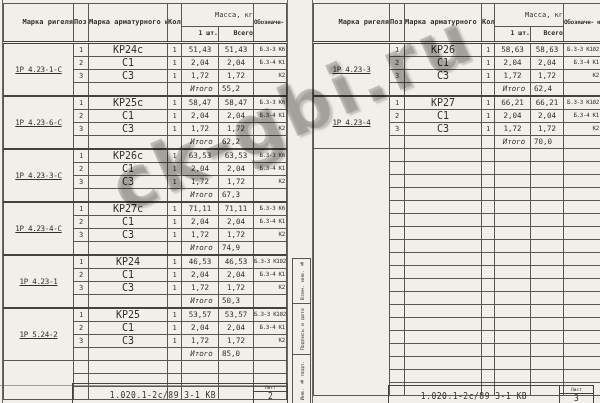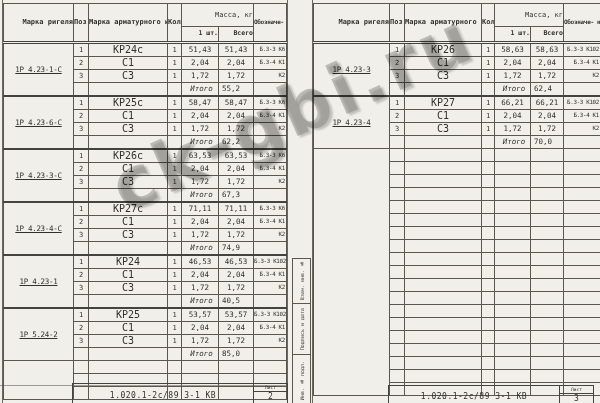--- a/index.html
+++ b/index.html
@@ -243,21 +243,21 @@
           <td class="c-qty">1</td>
           <td class="c-m1">1,72</td>
           <td class="c-m2">1,72</td>
           <td class="c-doc">К2</td>
         </tr>
         <tr>
           <td class="c-poz"></td>
           <td class="c-item"></td>
           <td class="c-qty"></td>
           <td class="c-m1 itogo-label">Итого</td>
-          <td class="c-m2 itogo-value">40,5</td>
+          <td class="c-m2 itogo-value">50,3</td>
           <td class="c-doc"></td>
         </tr>
         <tr class="block-first">
           <td class="c-mark" rowspan="4">1Р 5.24-2</td>
           <td class="c-poz">1</td>
           <td class="c-item">КР25</td>
           <td class="c-qty">1</td>
           <td class="c-m1">53,57</td>
           <td class="c-m2">53,57</td>
           <td class="c-doc">Б.3-3 К102</td>

